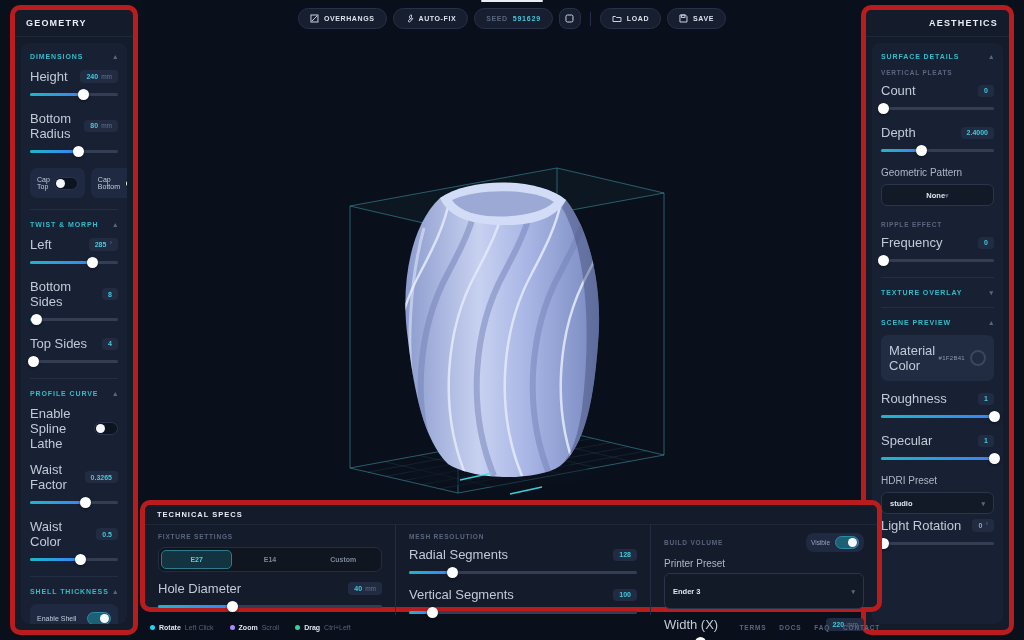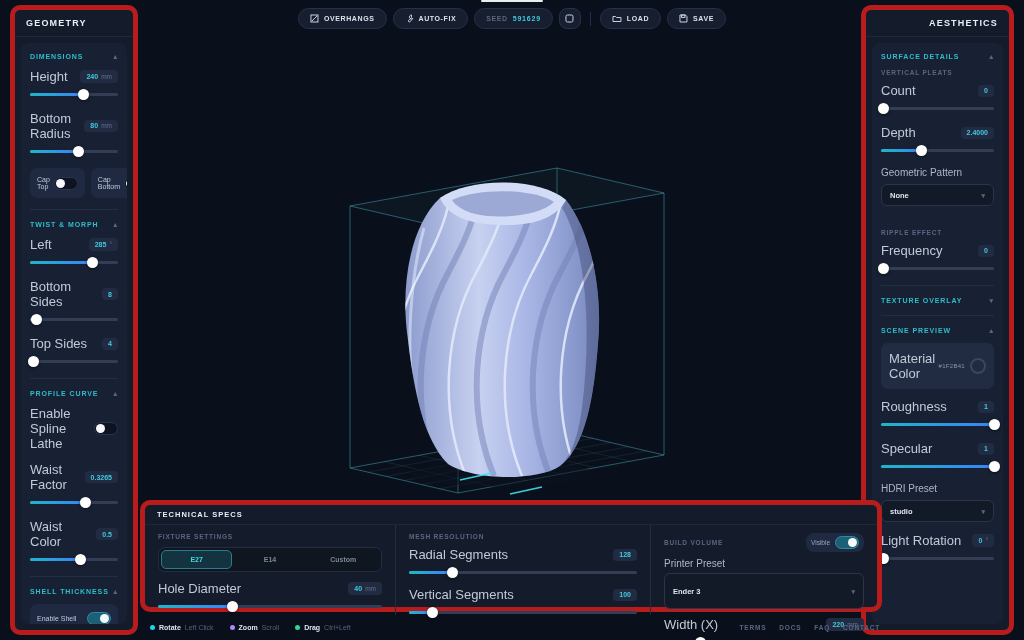--- a/index.html
+++ b/index.html
@@ -396,21 +396,21 @@
           </span>
       </div>
       <div class="slider" style="--pct: 35%;">
           <div class="track"></div>
           <div class="fill"></div>
           <div class="thumb"></div>
         </div>
     </div>
 
     <div class="field-label">Geometric Pattern</div>
-    <div class="select" style="margin-bottom:23px;">
+    <div class="select" style="margin-bottom:15px;justify-content:center;">
       <span>None</span>
       <span class="chev chev-down"></span>
     </div>
 
     <div class="sub">RIPPLE EFFECT</div>
 
     <div class="ctl">
       <div class="ctl-row">
         <span class="lbl">Frequency</span>
         <span class="badge">
@@ -469,21 +469,21 @@
           </span>
       </div>
       <div class="slider" style="--pct: 100%;">
           <div class="track"></div>
           <div class="fill"></div>
           <div class="thumb"></div>
         </div>
     </div>
 
     <div class="field-label">HDRI Preset</div>
-    <div class="select" style="margin-bottom:11px;">
+    <div class="select" style="margin-bottom:4px;">
       <span>studio</span>
       <span class="chev chev-down"></span>
     </div>
 
     <div class="ctl">
       <div class="ctl-row">
         <span class="lbl">Light Rotation</span>
         <span class="badge">
             <span>0</span>
             <span class="unit">°</span>

